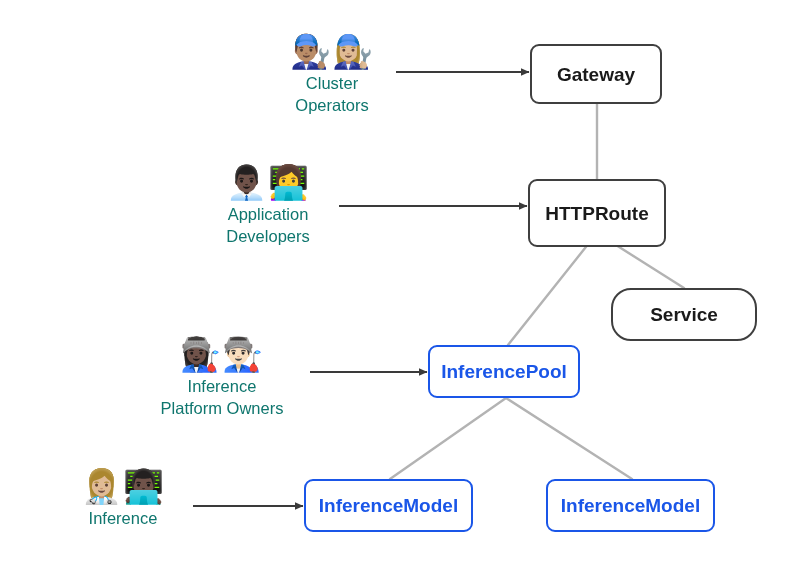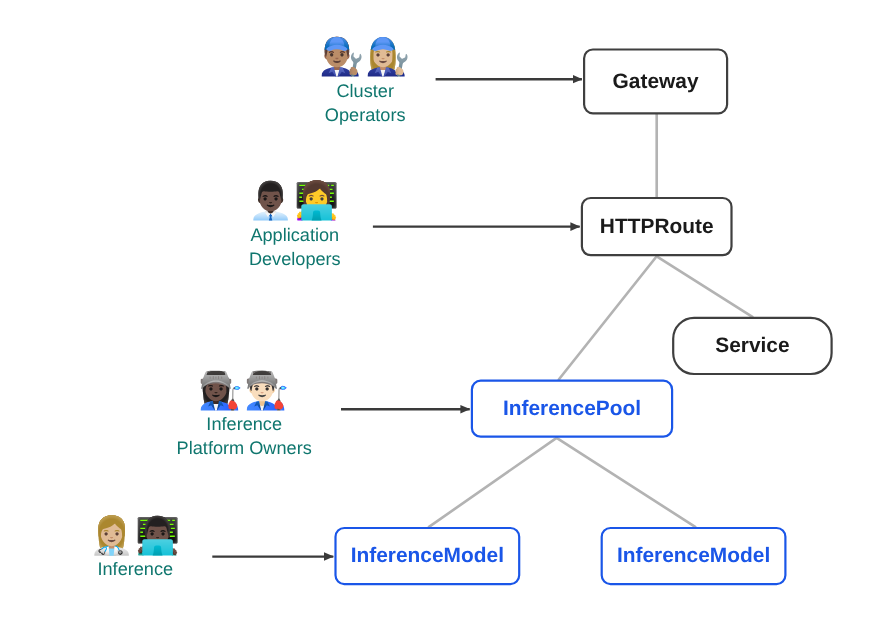--- a/index.html
+++ b/index.html
@@ -94,27 +94,27 @@
         <line x1="339" y1="206" x2="527" y2="206" stroke="#3a3a3a" stroke-width="2.2" marker-end="url(#arrowhead)"></line>
         <line x1="310" y1="372" x2="427" y2="372" stroke="#3a3a3a" stroke-width="2.2" marker-end="url(#arrowhead)"></line>
         <line x1="193" y1="506" x2="303" y2="506" stroke="#3a3a3a" stroke-width="2.2" marker-end="url(#arrowhead)"></line>
       </g>
   </svg>
 
   <div id="nodes-layer">
       <div class="node node-core" style="left: 530px; top: 44px; width: 132px; height: 60px; align-items: center;">
         <span>Gateway</span>
       </div>
-      <div class="node node-core" style="left: 528px; top: 179px; width: 138px; height: 54px;">
+      <div class="node node-core" style="left: 528px; top: 179px; width: 138px; height: 68px;">
         <span>HTTPRoute</span>
       </div>
       <div class="node node-core" style="left: 611px; top: 288px; width: 146px; height: 53px; border-radius: 20px;">
         <span>Service</span>
       </div>
-      <div class="node node-inference" style="left: 428px; top: 345px; width: 184px; height: 53px;">
+      <div class="node node-inference" style="left: 428px; top: 345px; width: 152px; height: 53px;">
         <span>InferencePool</span>
       </div>
       <div class="node node-inference" style="left: 304px; top: 479px; width: 169px; height: 53px;">
         <span>InferenceModel</span>
       </div>
       <div class="node node-inference" style="left: 546px; top: 479px; width: 169px; height: 53px;">
         <span>InferenceModel</span>
       </div>
     </div>
   <div id="personas-layer">

